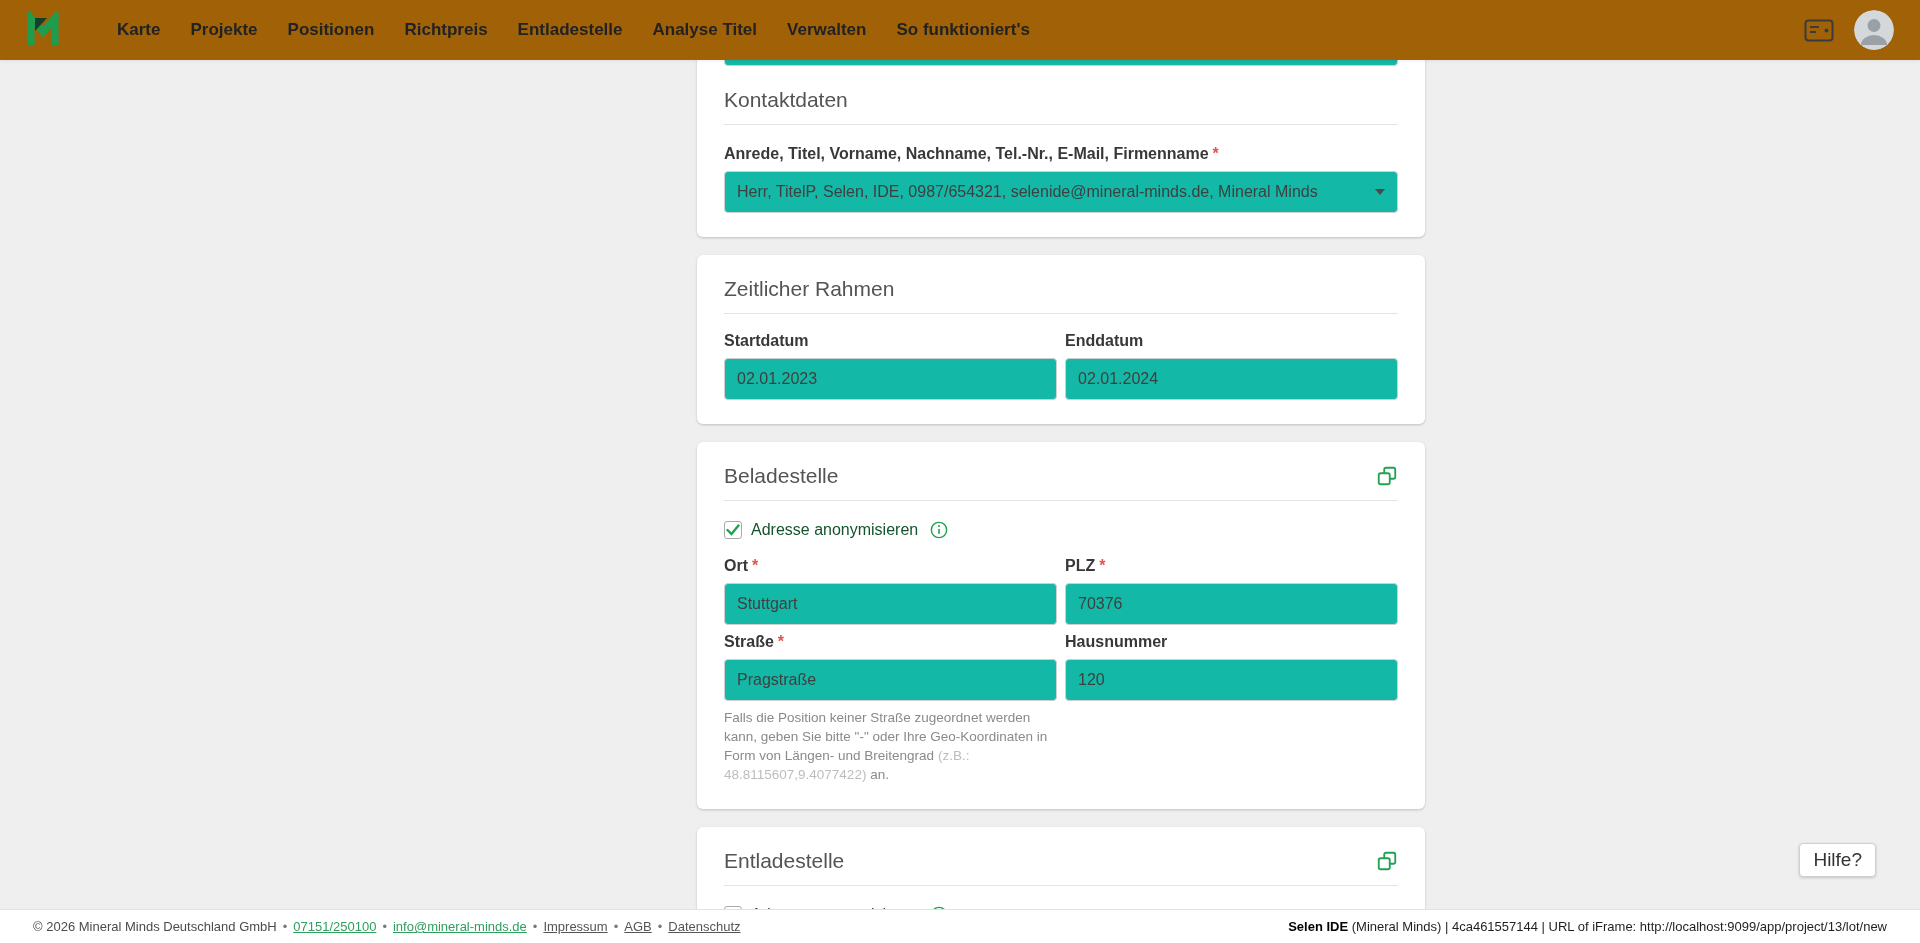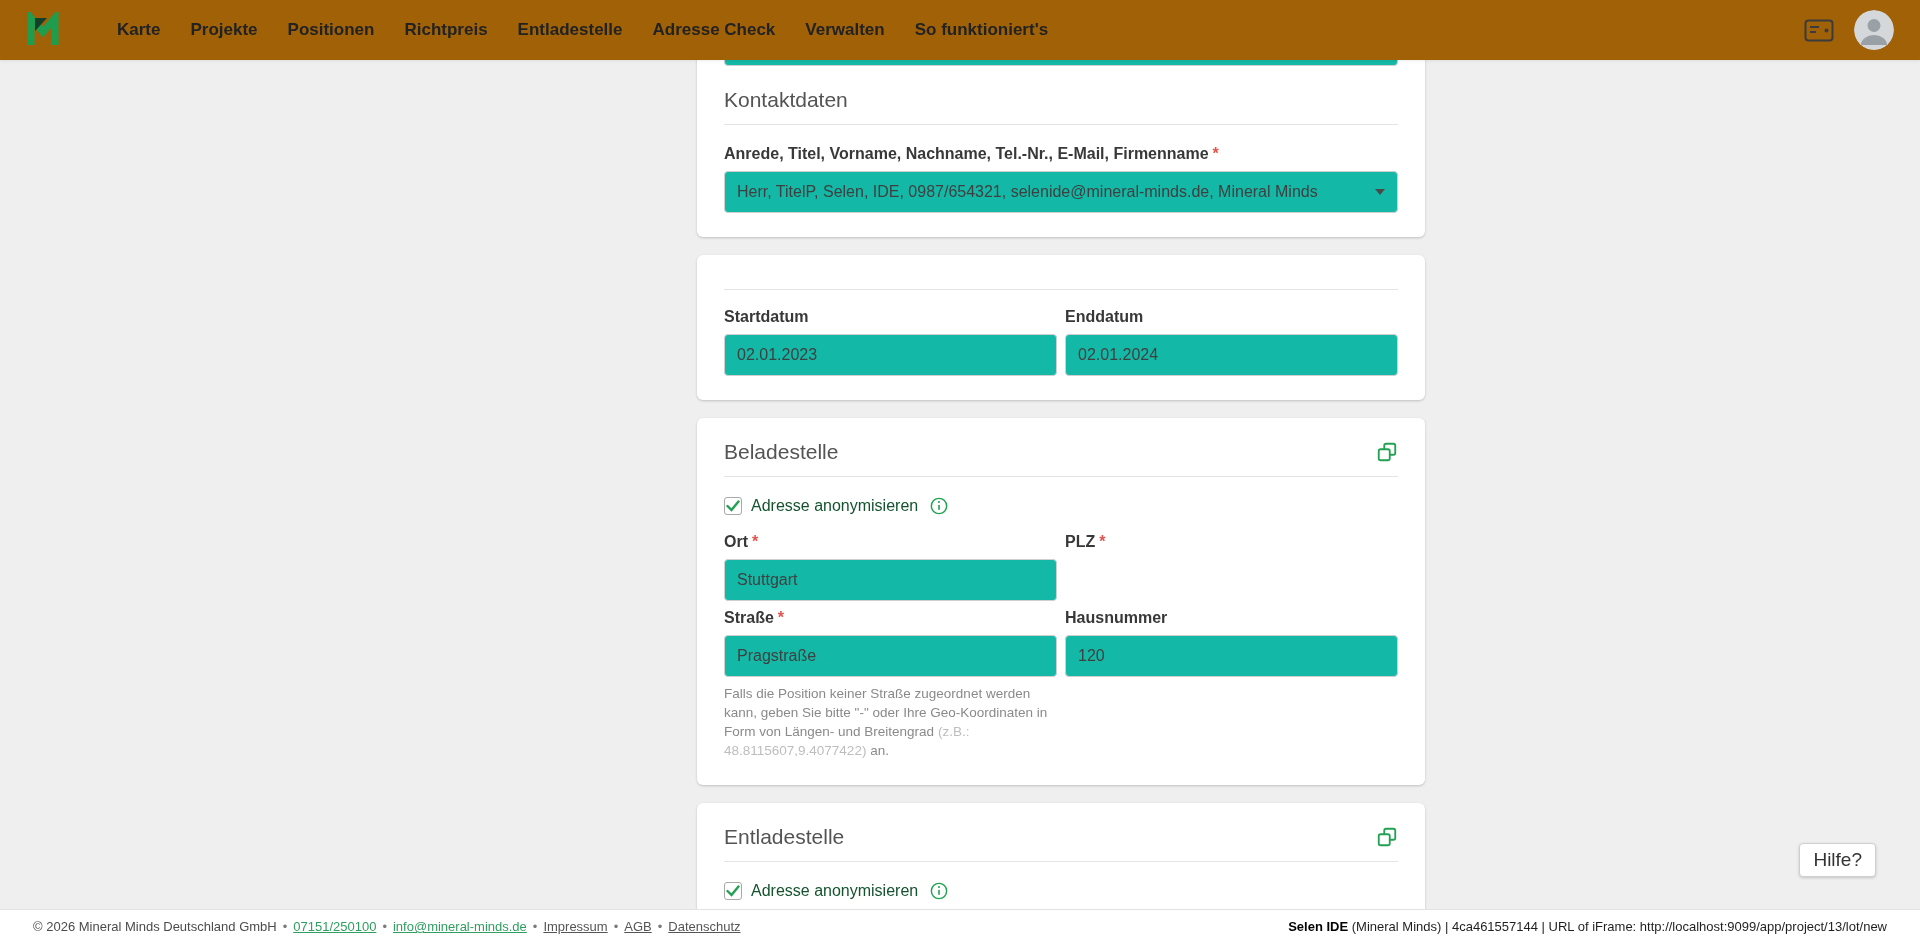--- a/index.html
+++ b/index.html
@@ -123,21 +123,21 @@
       <polyline points="5,33 5,6 17,20 29,6 29,33" fill="none" stroke="#1f9d4e" stroke-width="7" stroke-linejoin="miter"></polyline>
       <polygon points="9,6 21,6 9,19" fill="#143f28"></polygon>
     </svg>
   </div>
   <nav class="nav-items">
     <div class="nav-item">Karte</div>
     <div class="nav-item">Projekte</div>
     <div class="nav-item">Positionen</div>
     <div class="nav-item">Richtpreis</div>
     <div class="nav-item">Entladestelle</div>
-    <div class="nav-item">Adresse Check</div>
+    <div class="nav-item">Analyse Titel</div>
     <div class="nav-item">Verwalten</div>
     <div class="nav-item">So funktioniert's</div>
   </nav>
   <div class="nav-right">
     <div class="icon-btn">
       <svg width="30" height="23" viewBox="0 0 30 23" fill="none" stroke="#3b3b3b" stroke-width="2">
         <rect x="1.5" y="1.5" width="27" height="20" rx="3"></rect>
         <path d="M6 8 h9 M6 13 h6"></path>
         <circle cx="22.5" cy="11.5" r="2" fill="#3b3b3b" stroke="none"></circle>
       </svg>
@@ -162,20 +162,21 @@
       <div class="field-label contact-label">
         <span>Anrede, Titel, Vorname, Nachname, Tel.-Nr., E-Mail, Firmenname</span><span class="req">*</span>
       </div>
       <div class="select">
         <span class="select-value">Herr, TitelP, Selen, IDE, 0987/654321, selenide@mineral-minds.de, Mineral Minds</span>
         <span class="caret"></span>
       </div>
     </section>
 
     <section class="card">
+      <h2 class="card-heading">Zeitlicher Rahmen</h2>
       <div class="divider"></div>
       <div class="two-col">
         <div class="field">
           <div class="field-label">Startdatum</div>
           <input class="text-input" value="02.01.2023" style="">
         </div>
         <div class="field">
           <div class="field-label">Enddatum</div>
           <input class="text-input" value="02.01.2024" style="">
         </div>
@@ -212,20 +213,21 @@
         <div class="field">
           <div class="field-label">
             <span>Ort</span><span class="req">*</span>
           </div>
           <input class="text-input" value="Stuttgart" style="">
         </div>
         <div class="field">
           <div class="field-label">
             <span>PLZ</span><span class="req">*</span>
           </div>
+          <input class="text-input" value="70376" style="">
         </div>
         <div class="field">
           <div class="field-label">
             <span>Straße</span><span class="req">*</span>
           </div>
           <input class="text-input" value="Pragstraße" style="">
           <div class="helper">
             <span>Falls die Position keiner Straße zugeordnet werden kann, geben Sie bitte "-" oder Ihre Geo-Koordinaten in Form von Längen- und Breitengrad </span><span class="light">(z.B.: 48.8115607,9.4077422)</span><span> an.</span>
           </div>
         </div>

